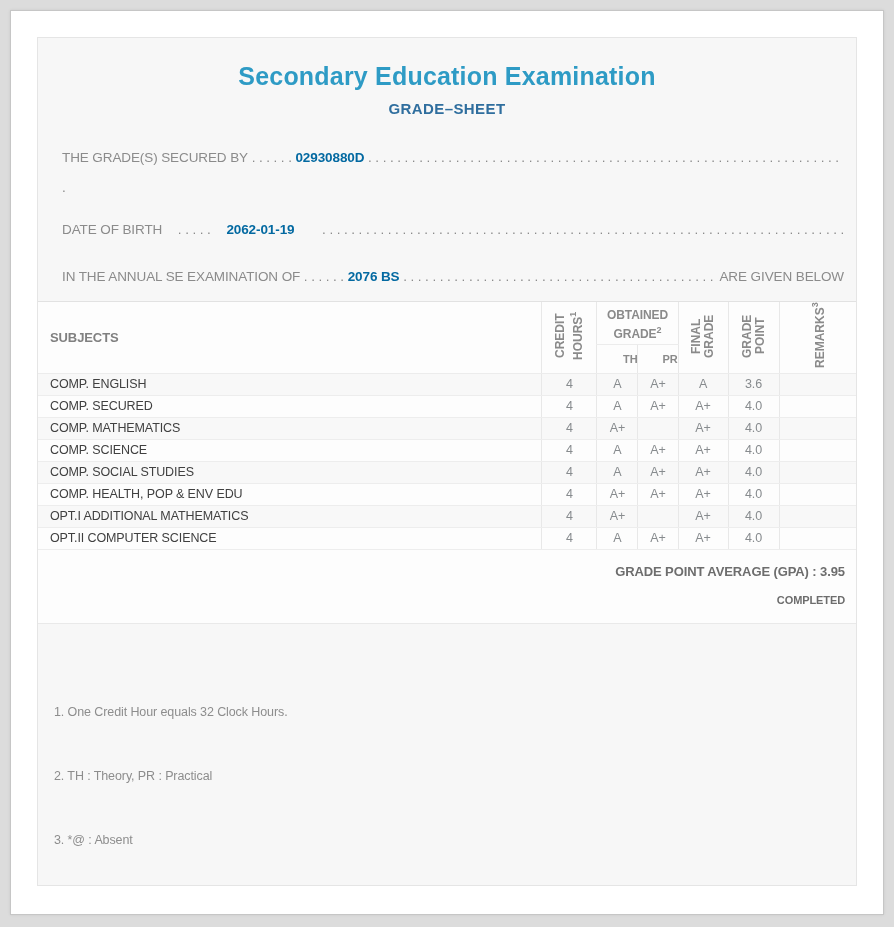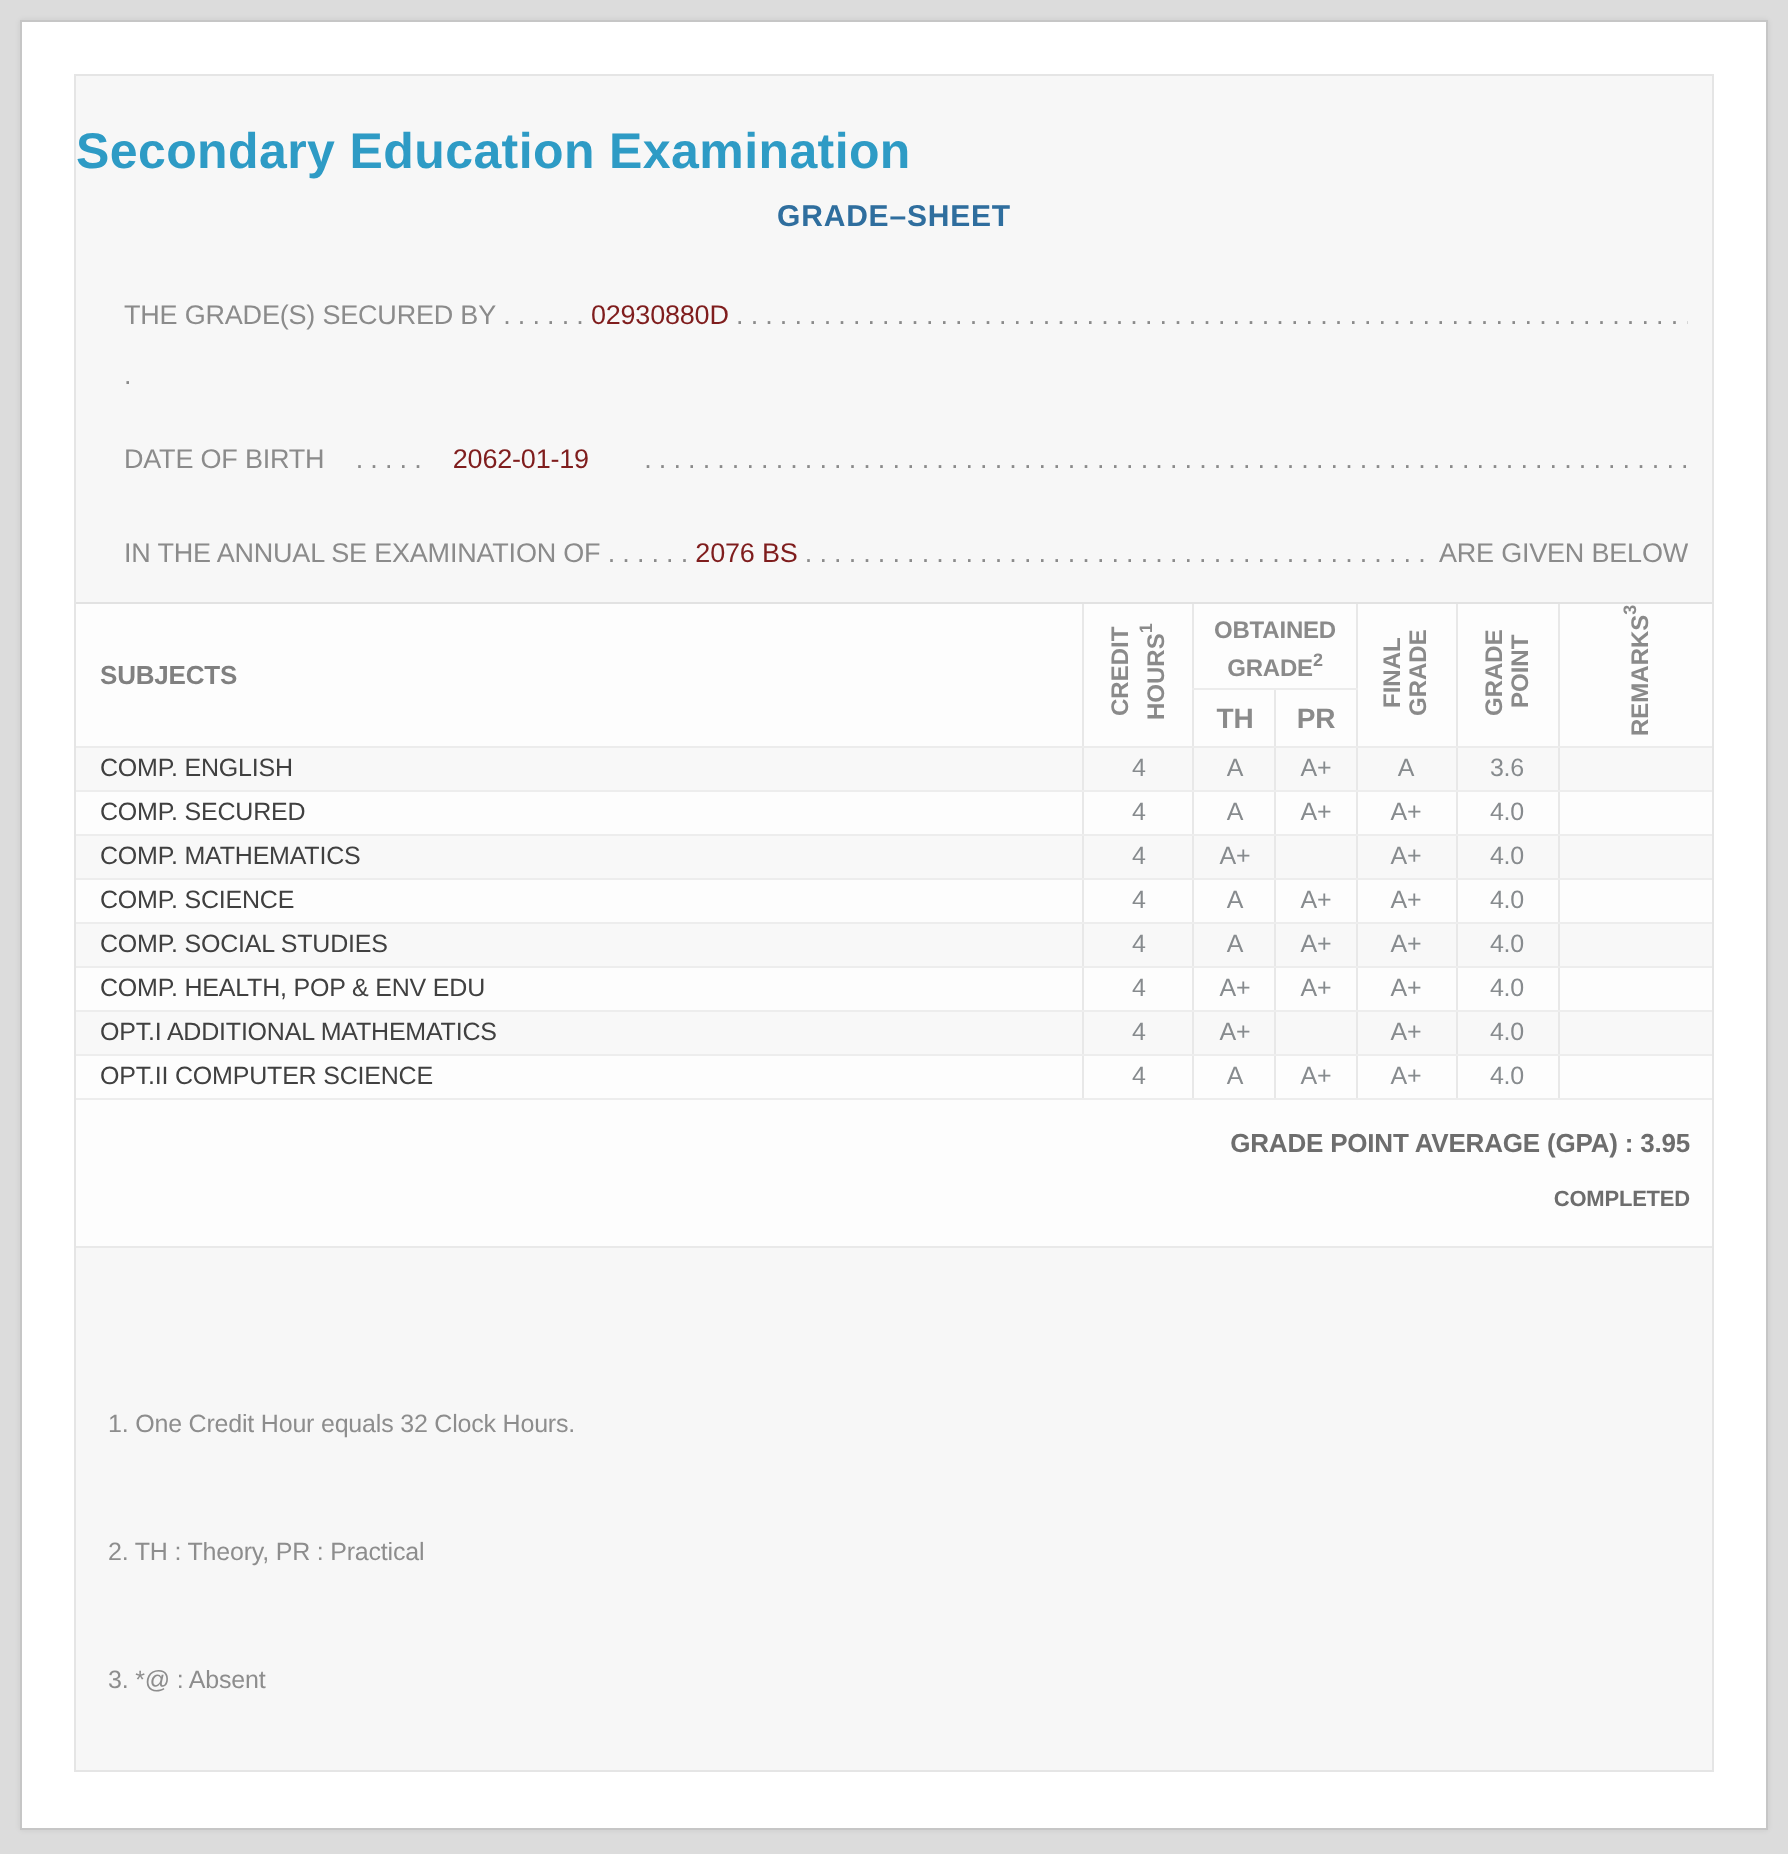--- a/index.html
+++ b/index.html
@@ -20,21 +20,21 @@
   }
   .panel {
     position: absolute;
     left: 26px; top: 26px; right: 26px; bottom: 28px;
     background: #f7f7f7;
     border: 1px solid #e5e5e5;
     overflow: hidden;
   }
   .title {
     margin: 24px 0 0;
-    text-align: left;
+    text-align: center;
     font-size: 25px;
     font-weight: bold;
     color: #2E9BC5;
     letter-spacing: 0.2px;
   }
   .subtitle {
     margin: 9px 0 16px;
     text-align: center;
     font-size: 15px;
     font-weight: bold;
@@ -49,21 +49,21 @@
   .info-line {
     display: flex;
     align-items: baseline;
     white-space: pre;
     overflow: hidden;
     line-height: 18px;
     margin-left: 12px;
   }
   .info-line .lbl   { flex: 0 0 auto; }
   .info-line .dots  { flex: 0 0 auto; }
-  .info-line .val   { flex: 0 0 auto; font-weight: normal; color: #7f1d1d; }
+  .info-line .val   { flex: 0 0 auto; font-weight: bold; color: #0369a1; }
   .info-line .filler{ flex: 1 1 0; min-width: 0; overflow: hidden; }
   .info-line .suffix{ flex: 0 0 auto; }
   .cont-line  { margin-top: 12px; }
   .line-dob   { margin-top: 24px; gap: 12px; }
   .line-exam  { margin-top: 29px; }
 
   .white-block {
     margin-top: 15px;
     background: #fdfdfd;
     border-top: 1px solid #e2e2e2;
@@ -83,21 +83,21 @@
   .vh {
     display: inline-block;
     writing-mode: vertical-rl;
     transform: rotate(180deg);
     max-height: 64px;
     line-height: 13px;
     letter-spacing: 0;
   }
   .vh.nowrap { white-space: nowrap; }
   .th-obt { height: 42px; text-align: center; line-height: 15px; padding-top: 4px; }
-  .th-sub { height: 28px; text-align: center; font-size: 14px; color: #8a8a8a; }
+  .th-sub { height: 28px; text-align: right; font-size: 11px; color: #8a8a8a; }
   sup { font-size: 9px; }
   .col-b { border-left: 1px solid #e8e8e8; }
   tbody td {
     height: 22px;
     border-bottom: 1px solid #ededed;
     color: #878b8e;
     font-size: 12.5px;
     text-align: center;
     padding: 0;
   }

